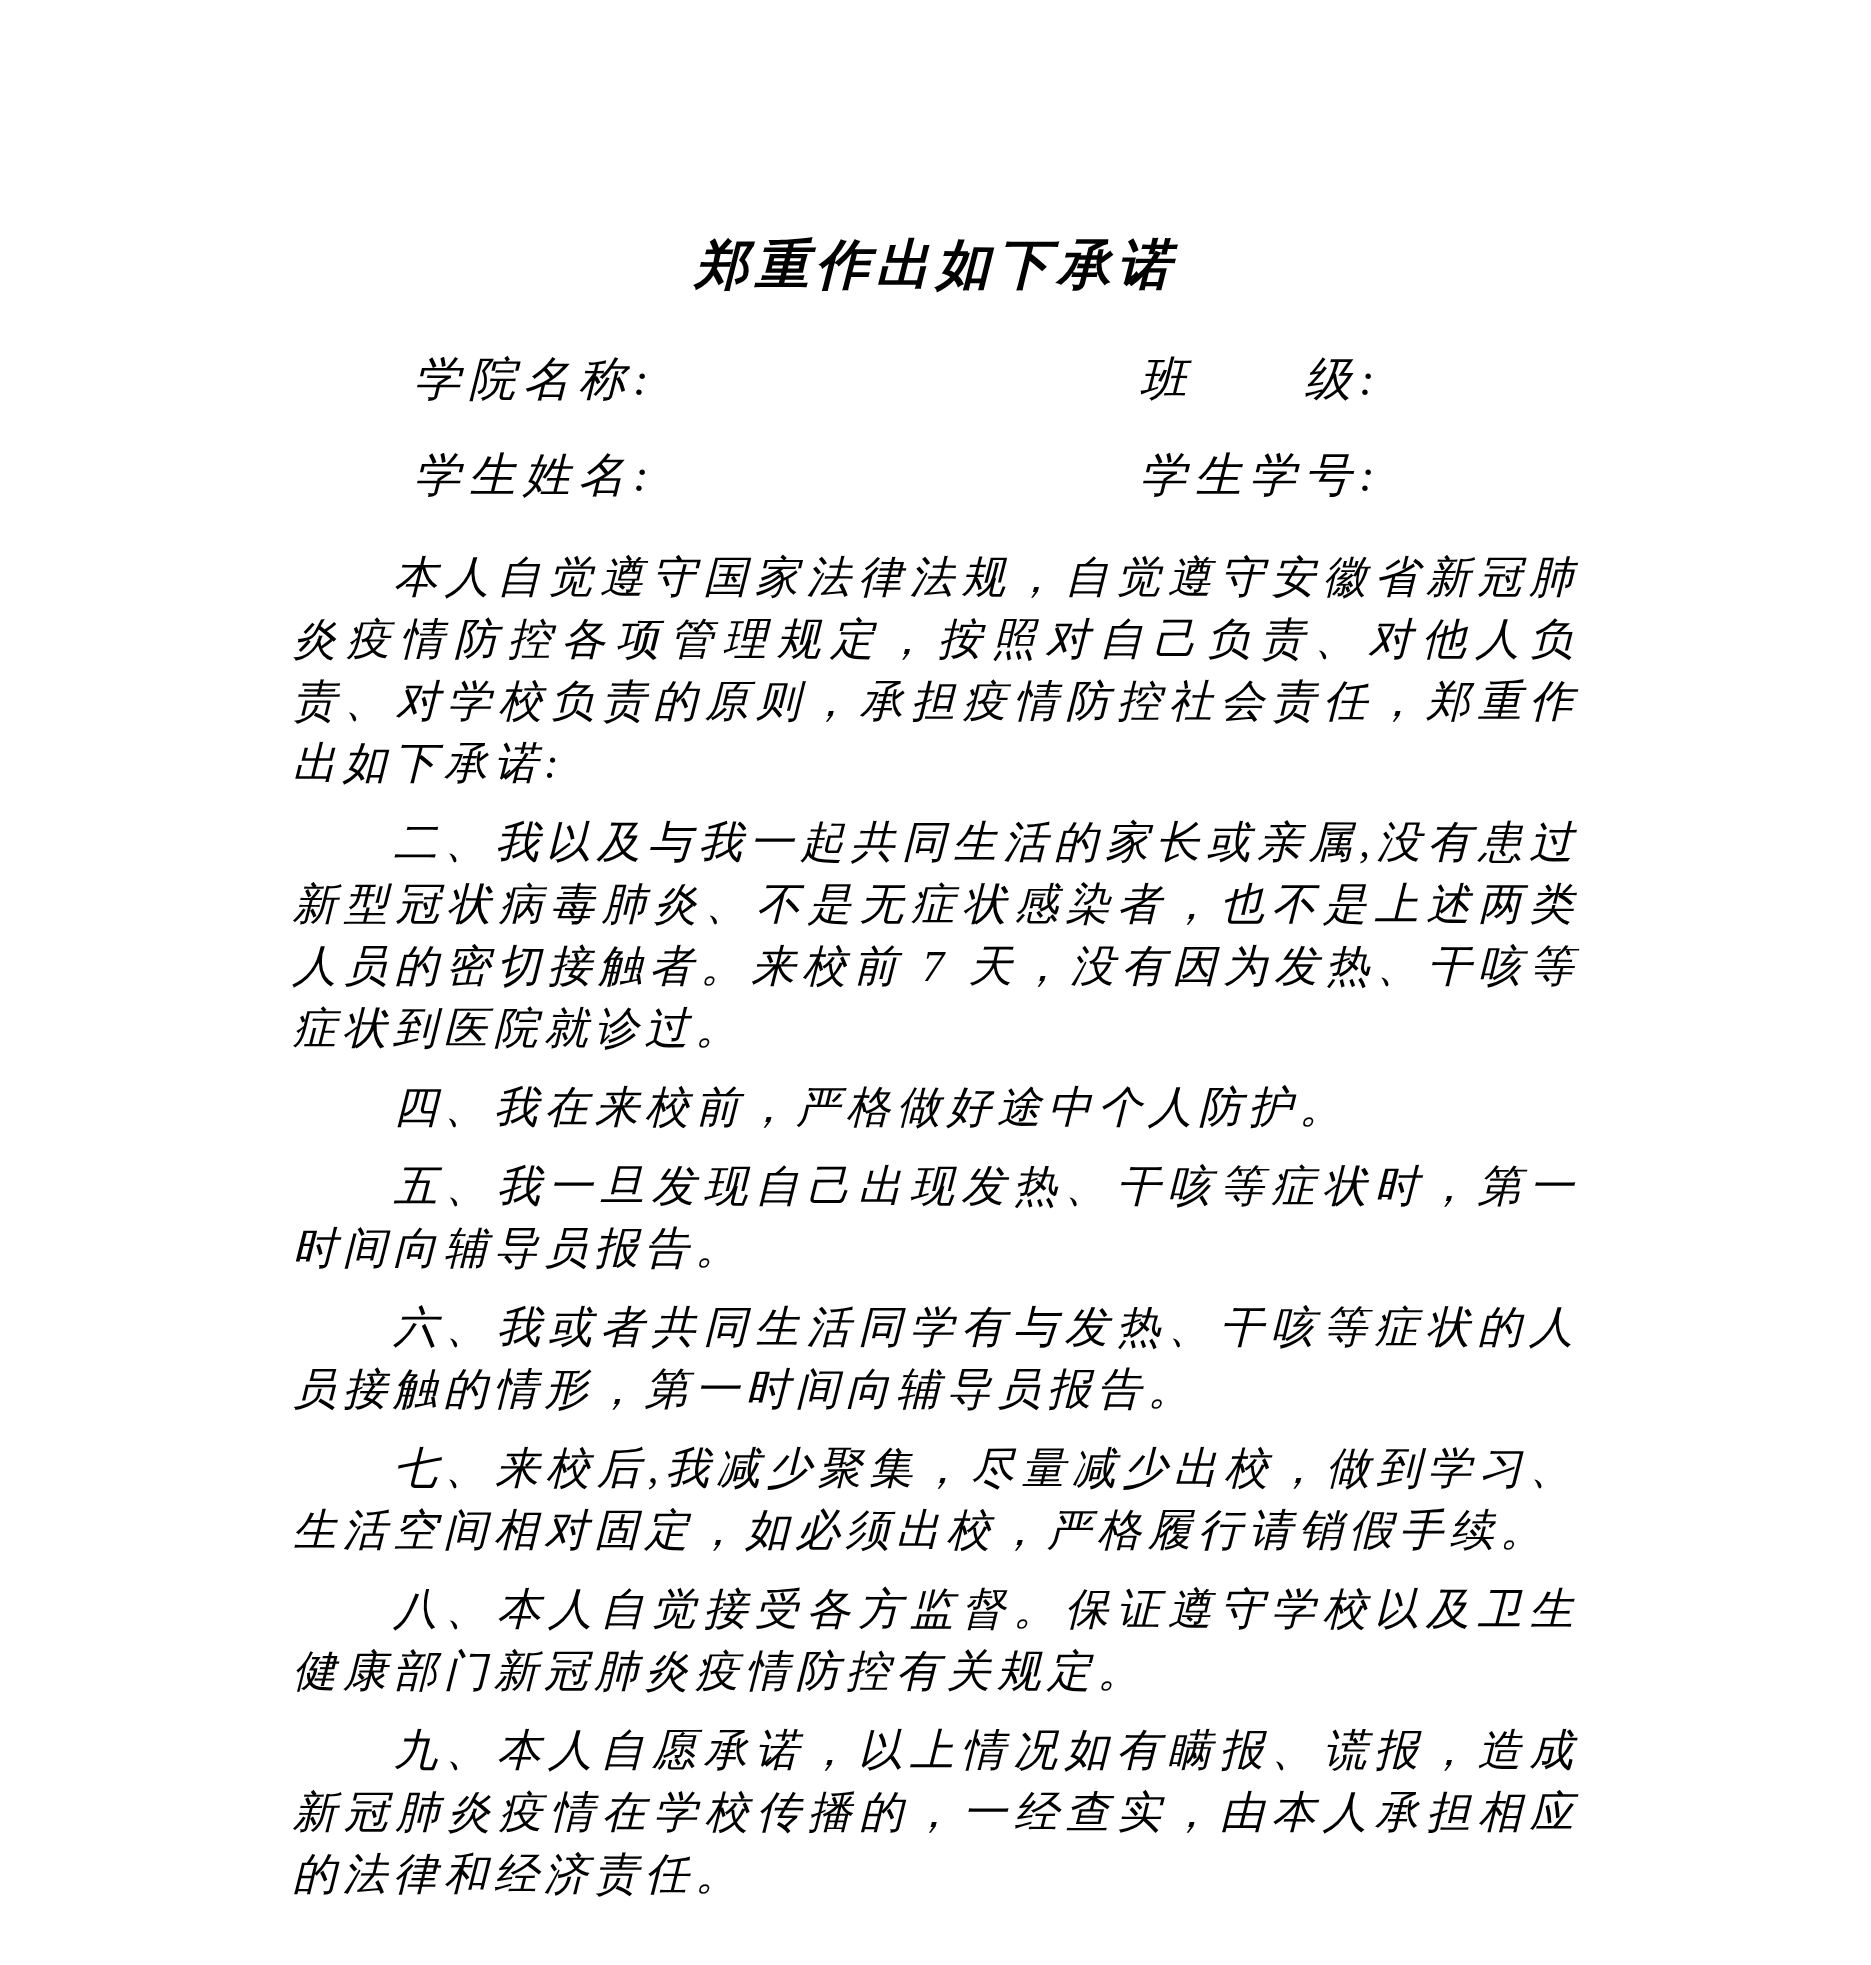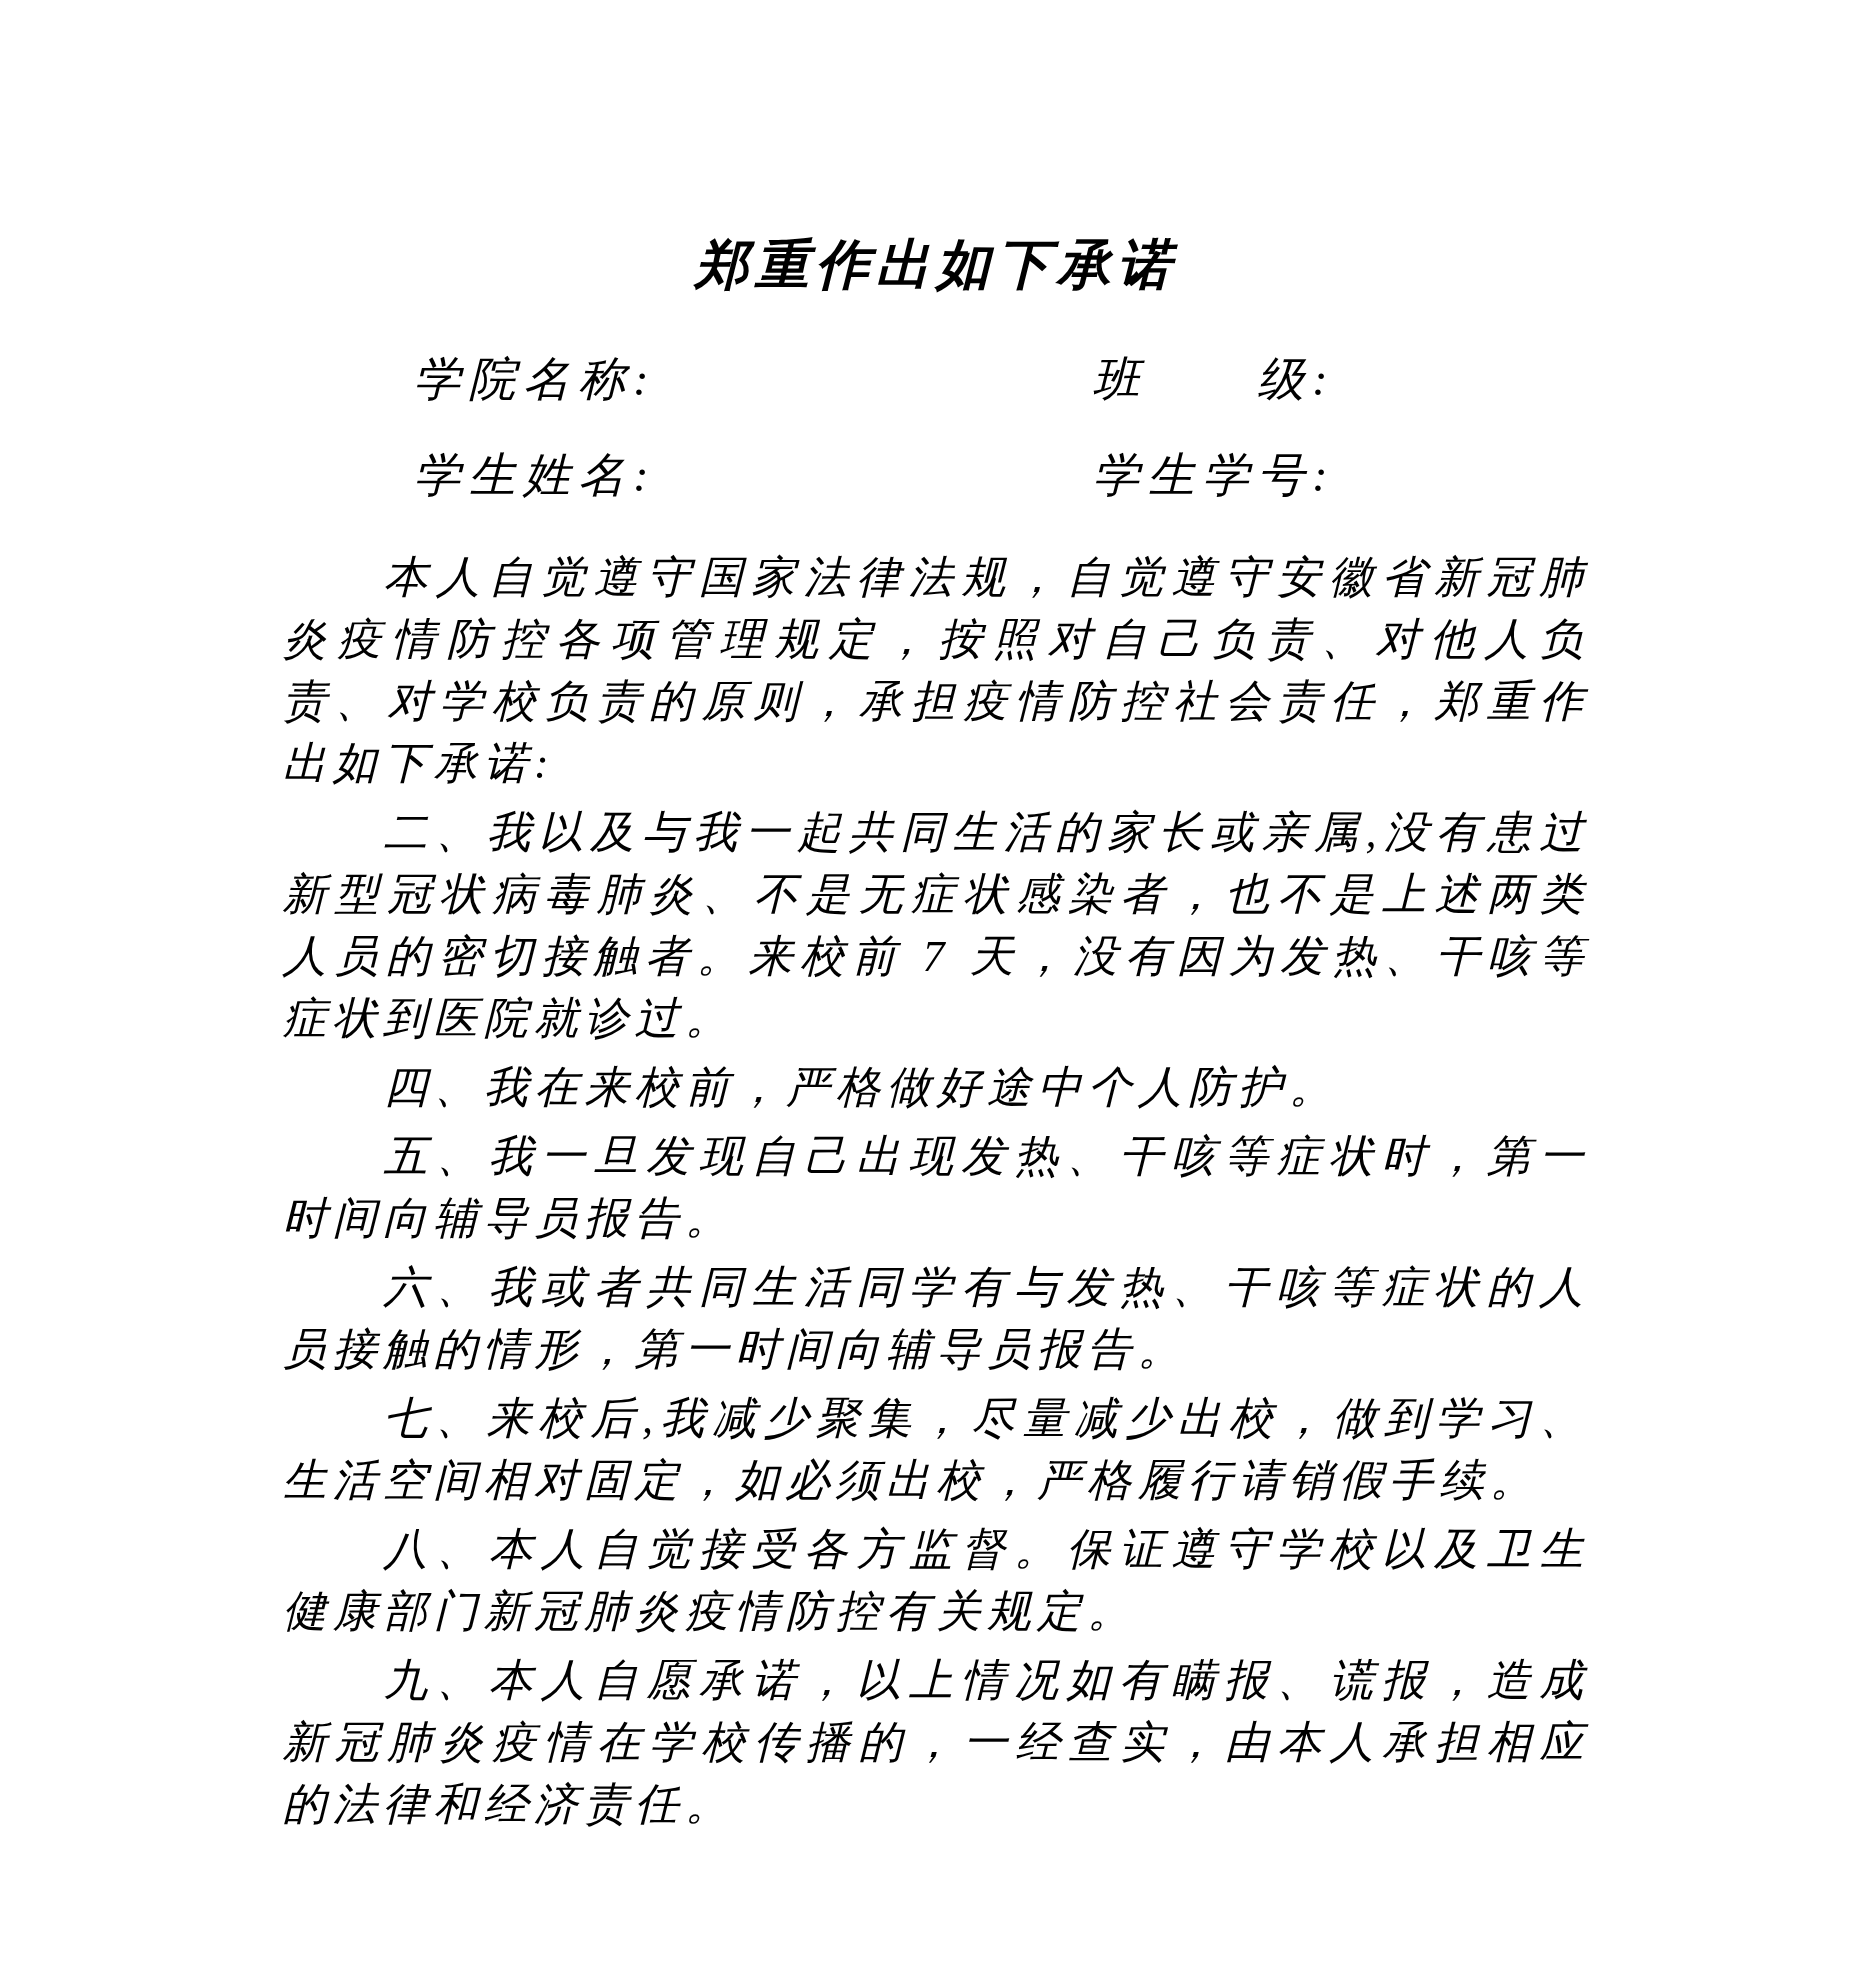--- a/index.html
+++ b/index.html
@@ -30,24 +30,24 @@
   .fields { margin-top: 51px; }
   .field-row {
     position: relative;
     height: 59px;
     line-height: 59px;
     font-size: 47px;
     white-space: nowrap;
   }
   .field-row + .field-row { margin-top: 37px; }
   .field-left  { margin-left: 138px; letter-spacing: 7.9px; }
-  .field-right { position: absolute; left: 817px; top: 0; letter-spacing: 7.9px; }
+  .field-right { position: absolute; left: 864px; top: 0; letter-spacing: 7.9px; }
   .body-text { margin-top: 42px; }
   .body-text p {
-    margin: 7px;
+    margin: 17px;
     font-size: 44px;
     line-height: 62px;
     letter-spacing: 6.3px;
     text-align: justify;
     text-justify: inter-ideograph;
     text-indent: 101px;
   }
 </style>
 </head>
 <body style="background: rgb(255, 255, 255); color: rgb(0, 0, 0);">

